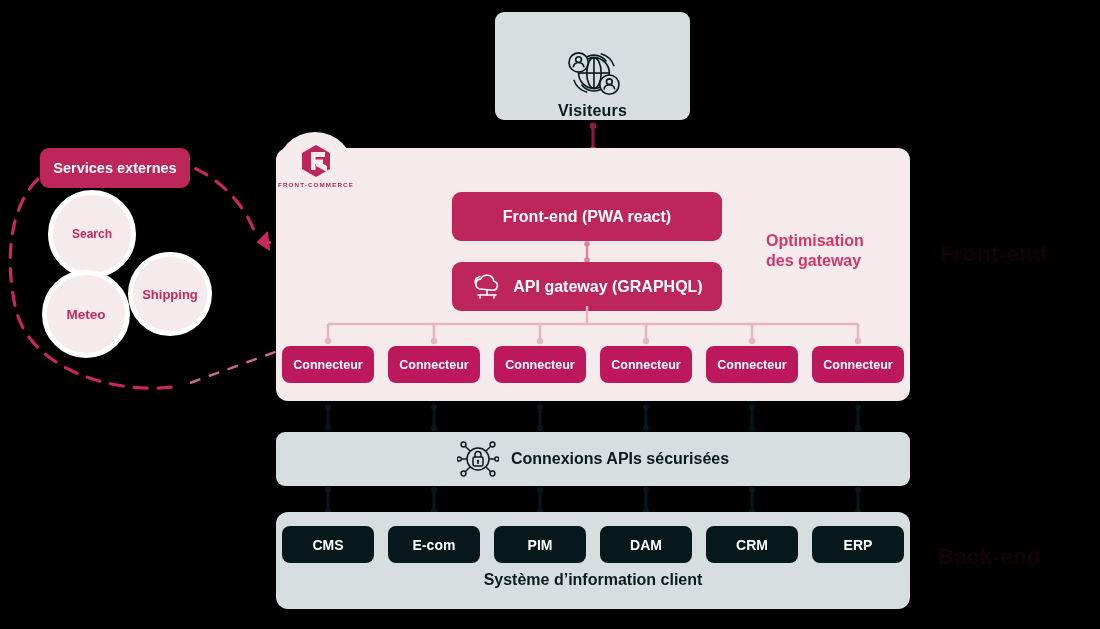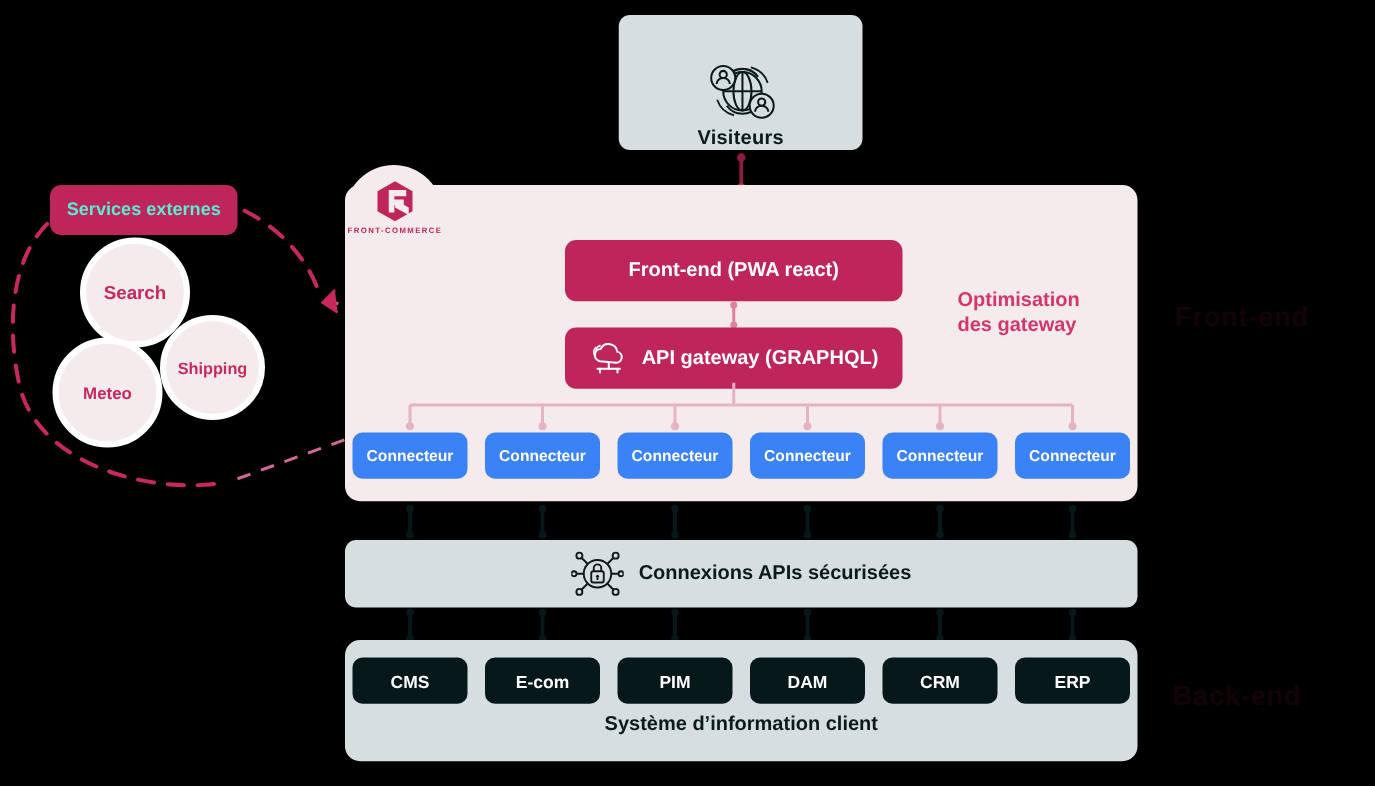--- a/index.html
+++ b/index.html
@@ -65,21 +65,21 @@
     position: absolute; left: 766px; top: 231px; width: 140px;
     font-size: 16px; font-weight: bold; color: #D2366B; line-height: 1.25;
   }
 
   
   .tree { position: absolute; left: 276px; top: 306px; width: 634px; height: 44px; }
 
   
   .connecteur {
     position: absolute; top: 346px; width: 92px; height: 37px;
-    background: #3b82f6; border-radius: 8px;
+    background: #be185d; border-radius: 8px;
     display: flex; align-items: center; justify-content: center;
     color: #ffffff; font-size: 12.5px; font-weight: bold;
   }
 
   
   .arrow-col { position: absolute; width: 10px; height: 27px; }
 
   
   .apis-bar {
     position: absolute; left: 276px; top: 432px; width: 634px; height: 54px;
@@ -104,29 +104,29 @@
     position: absolute; left: 276px; top: 571px; width: 634px;
     text-align: center; font-size: 16px; font-weight: bold; color: #0B1A1C;
   }
 
   
   .ext-svg { position: absolute; left: 0px; top: 140px; width: 470px; height: 260px; }
   .ext-badge {
     position: absolute; left: 40px; top: 148px; width: 150px; height: 40px;
     background: #BE255A; border-radius: 9px;
     display: flex; align-items: center; justify-content: center;
-    color: #5eead4; font-size: 14.5px; font-weight: bold;
+    color: #ffffff; font-size: 14.5px; font-weight: bold;
   }
   .circ {
     position: absolute; border-radius: 50%;
     background: #F5EAEC; border: 5px solid #ffffff;
     display: flex; align-items: center; justify-content: center;
     color: #C7285F; font-weight: bold;
   }
-  .circ-search   { left: 64px;  top: 190px; width: 88px; height: 88px; font-size: 15px; }
+  .circ-search   { left: 48px;  top: 190px; width: 88px; height: 88px; font-size: 12px; }
   .circ-shipping { left: 128px; top: 252px; width: 84px; height: 84px; font-size: 13px; }
   .circ-meteo    { left: 42px;  top: 270px; width: 88px; height: 88px; font-size: 13.5px; }
 
   
   .faint {
     position: absolute; font-size: 22px; font-weight: bold;
     color: #140306; letter-spacing: .5px; white-space: nowrap;
   }
   .faint-front { left: 940px; top: 241px; }
   .faint-back  { left: 938px; top: 544px; }

